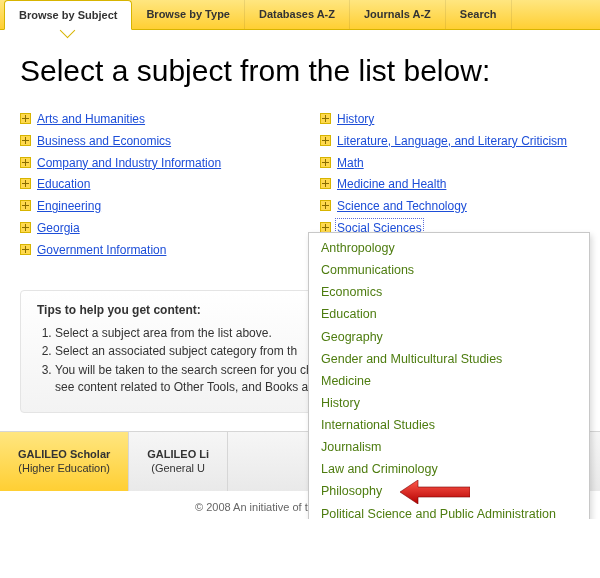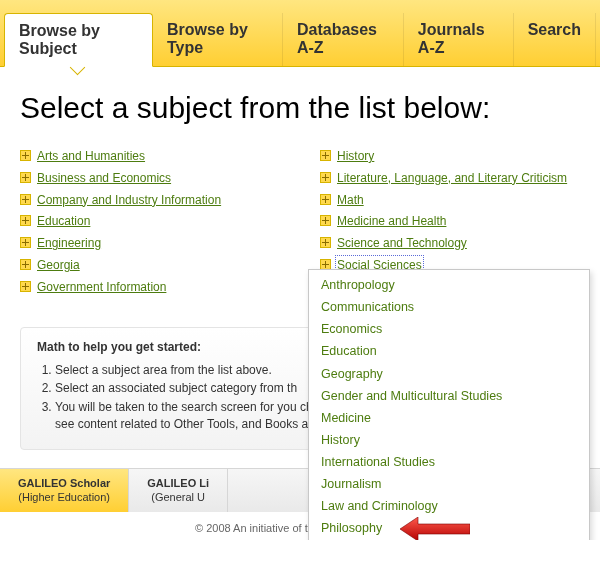--- a/index.html
+++ b/index.html
@@ -14,26 +14,25 @@
   }
   .tabs {
     display: flex;
     background: linear-gradient(#ffe680, #ffcf33);
     border-bottom: 1px solid #d7b400;
     padding: 0 4px;
   }
   .tab {
     padding: 8px 14px;
     font-weight: bold;
-    font-size: 16px;
+    font-size: 11px;
     color: #333;
     cursor: pointer;
     border-right: 1px solid rgba(0,0,0,0.08);
     position: relative;
-    margin-top: 13px;
   }
   .tab.active {
     background: #fff;
     border: 1px solid #d7b400;
     border-bottom: 1px solid #fff;
     border-radius: 4px 4px 0 0;
     margin-bottom: -1px;
   }
   .tab.active::after {
     content: "";
@@ -81,21 +80,21 @@
     margin-top: 2px;
   }
   .plus-icon::before, .plus-icon::after {
     content: "";
     position: absolute;
     background: #8a6d00;
   }
   .plus-icon::before { left: 4px; top: 1px; width: 1px; height: 7px; }
   .plus-icon::after  { top: 4px; left: 1px; height: 1px; width: 7px; }
   .subj a {
-    color: #4d7c0f;
+    color: #1d4ed8;
     text-decoration: underline;
   }
   .subj.focused a {
     outline: 1px dotted #5a6bd8;
     outline-offset: 1px;
   }
   .tips-box {
     margin-top: 26px;
     border: 1px solid #e4e4e4;
     border-radius: 4px;
@@ -109,21 +108,21 @@
   .tips-box li { margin: 2px 0; line-height: 1.4; }
   .audience-bar {
     margin: 18px -20px 0 -20px;
     background: linear-gradient(#f6f6f6, #e9e9e9);
     border-top: 1px solid #d6d6d6;
     display: flex;
     align-items: stretch;
     font-size: 11px;
   }
   .aud {
-    padding: 8px 18px;
+    padding: 16px 18px;
     text-align: center;
     border-right: 1px solid #d6d6d6;
     line-height: 1.25;
   }
   .aud.active {
     background: linear-gradient(#ffe680, #ffcf33);
     font-weight: bold;
   }
   .aud .l1 { display:block; font-weight: bold; }
   .aud .l2 { display:block; font-weight: normal; }
@@ -235,21 +234,21 @@
           <span class="plus-icon"></span>
           <a>Social Sciences</a>
         </div>
       <div class="subj">
           <span class="plus-icon"></span>
         </div>
     </div>
   </div>
 
   <div class="tips-box">
-    <div class="tips-title">Math to help you get started:</div>
+    <div class="tips-title">Tips to help you get content:</div>
     <ol>
       <li>Select a subject area from the list above.</li>
       <li>Select an associated subject category from th</li>
       <li>You will be taken to the search screen for you choose another tab to see content related to Other Tools, and Books and More.</li>
     </ol>
   </div>
 
   <div class="audience-bar">
     <div class="aud active">
       <span class="l1">GALILEO Scholar</span>

